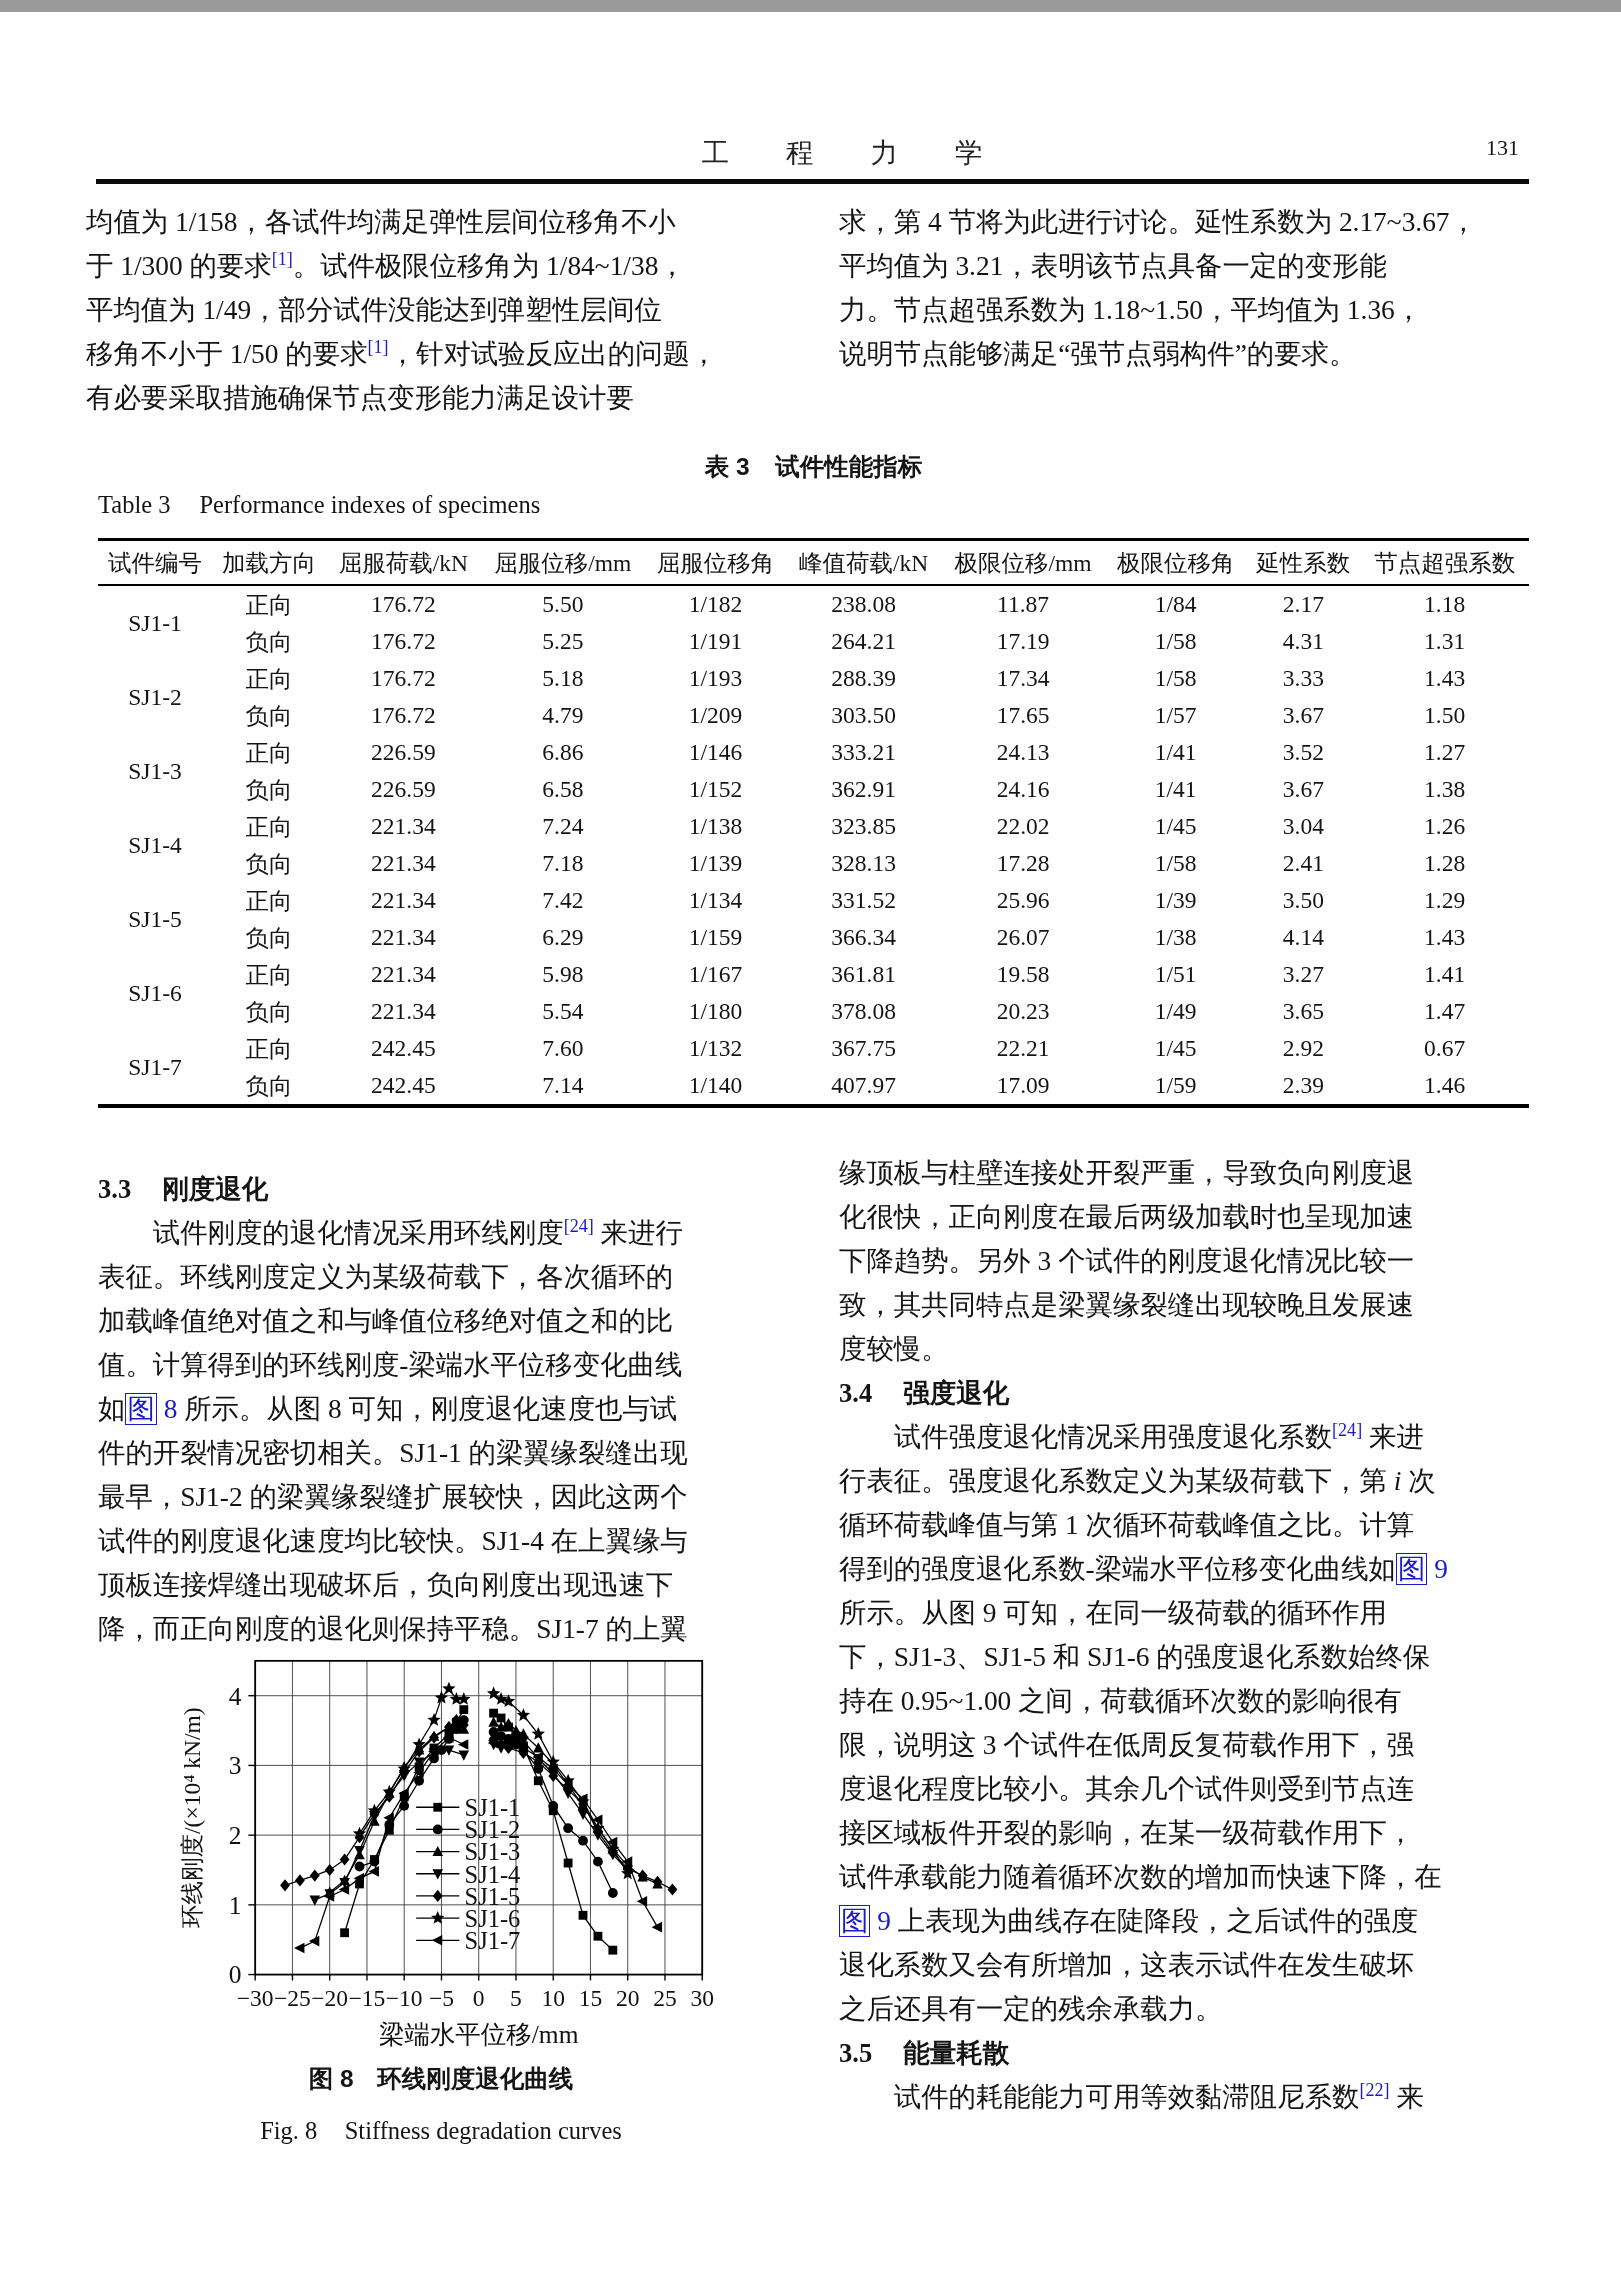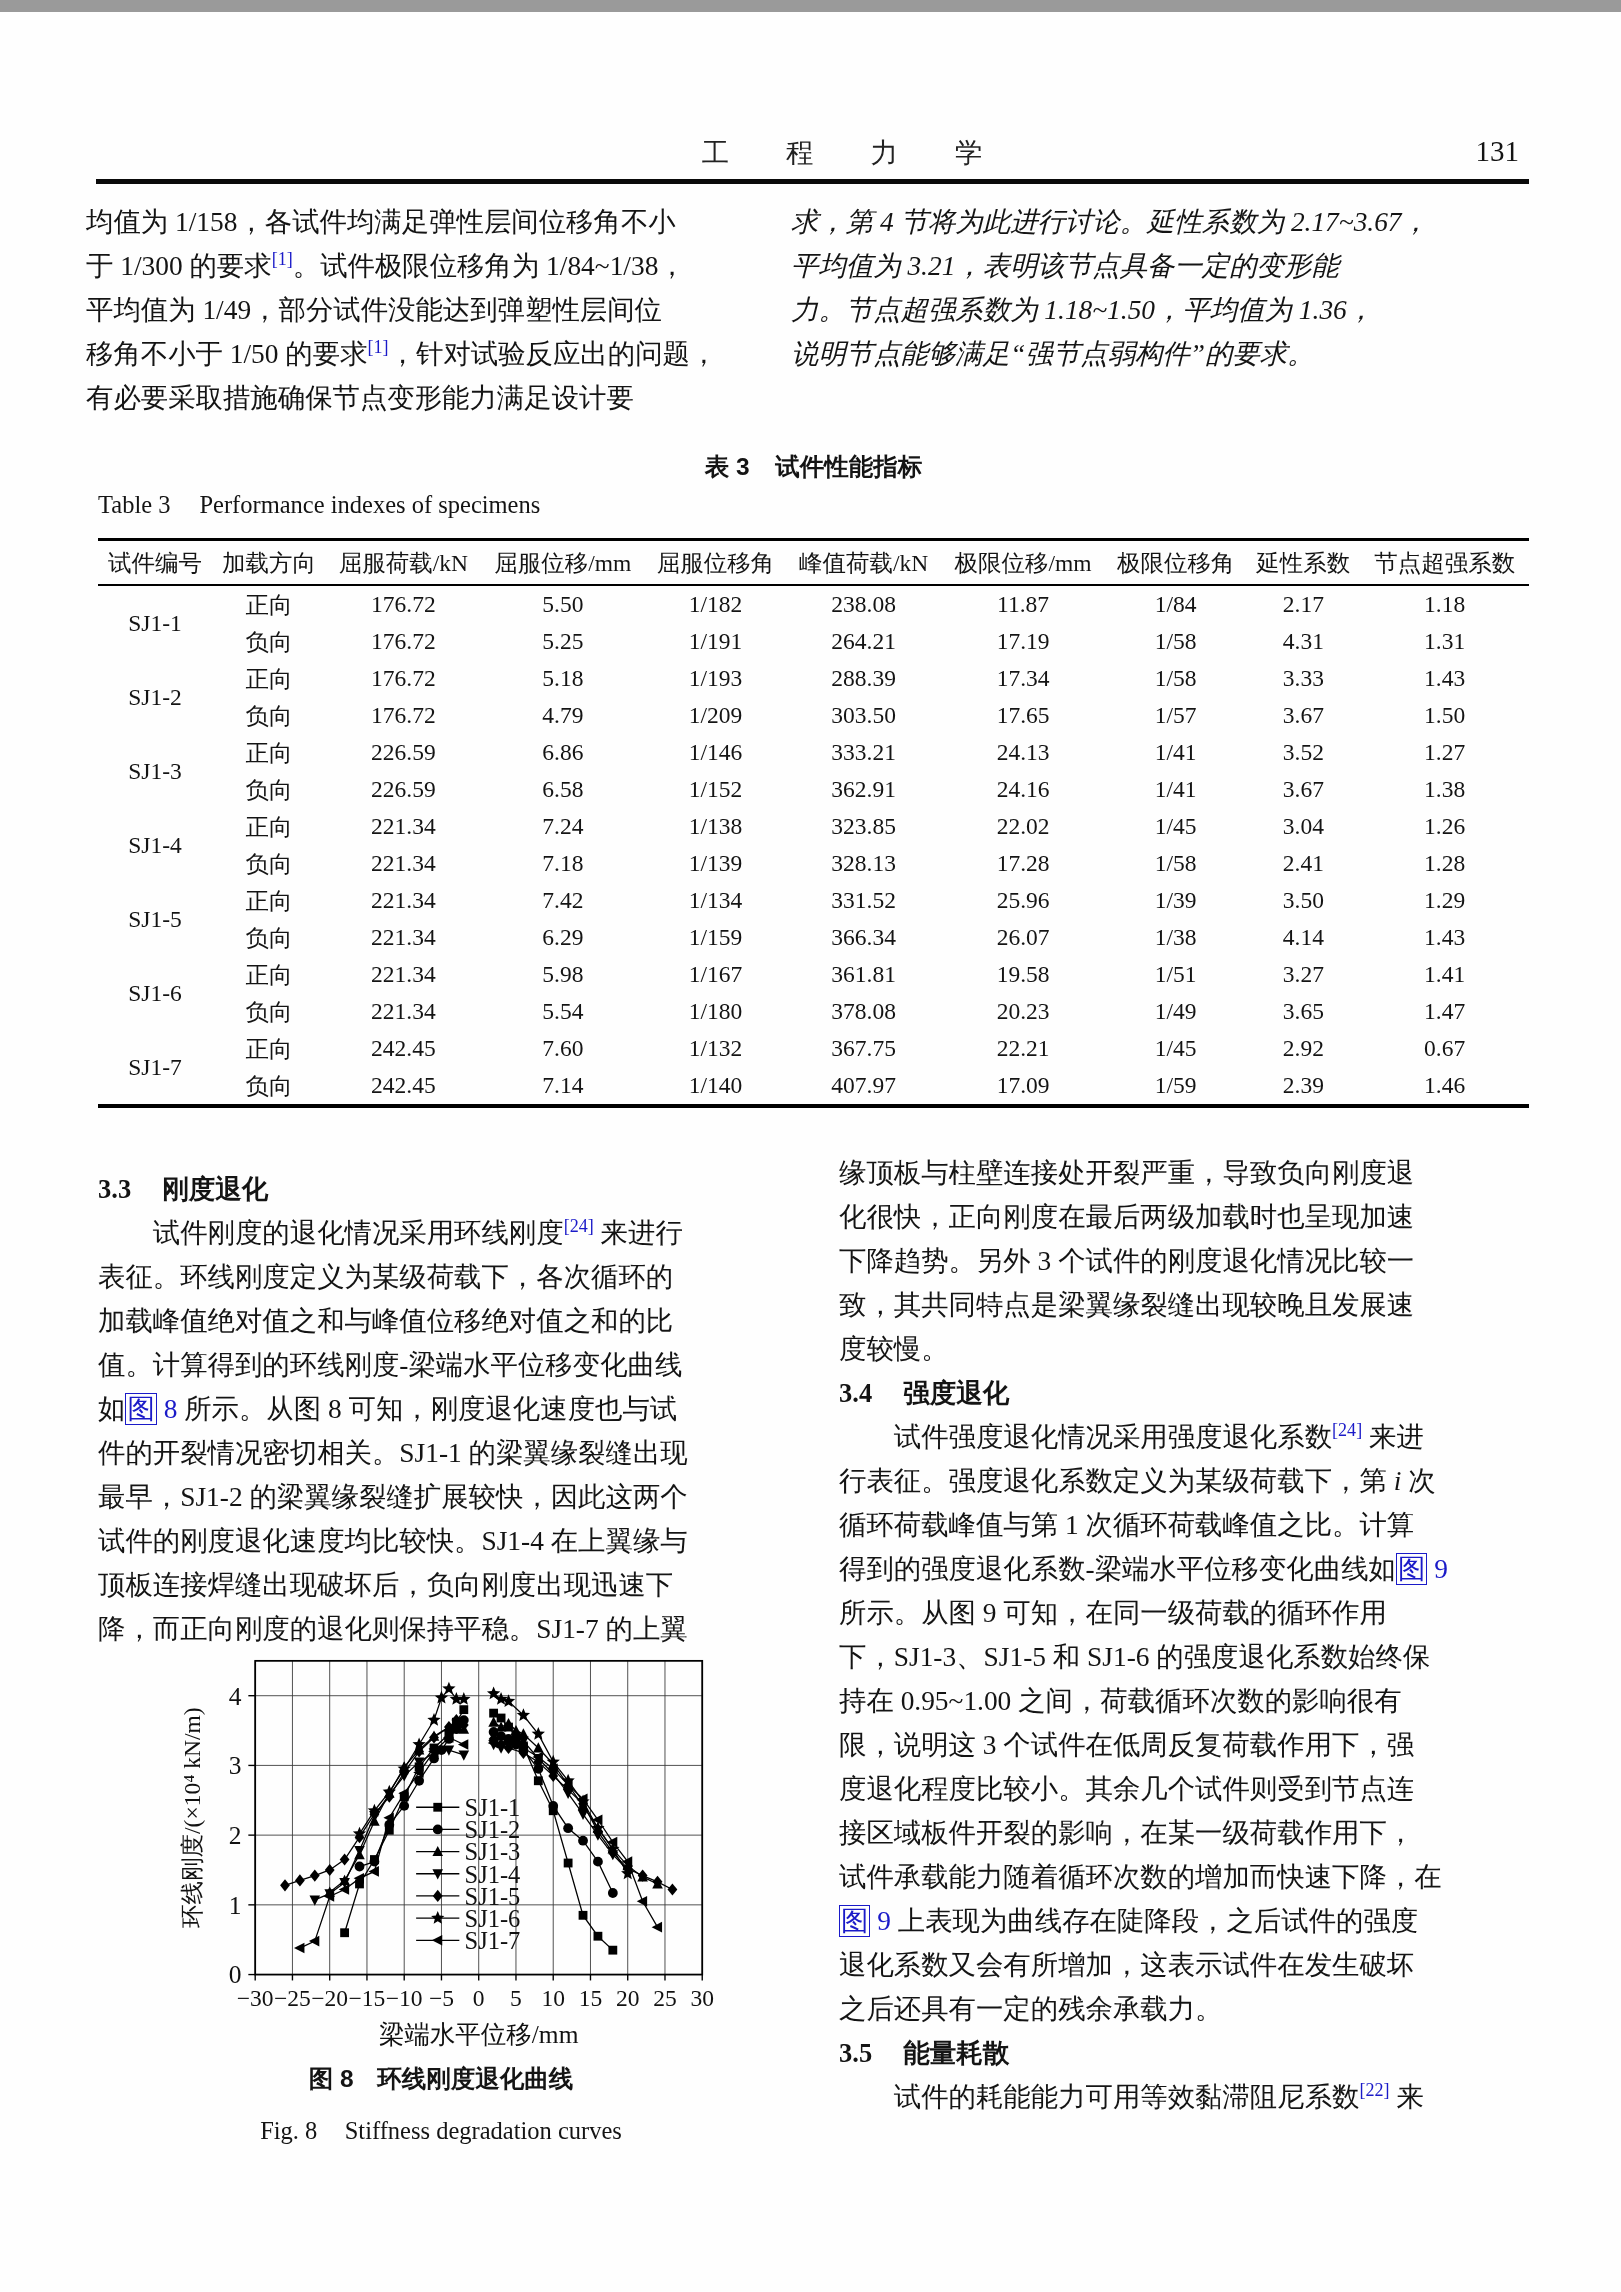--- a/index.html
+++ b/index.html
@@ -2,21 +2,21 @@
 <html><head>
 <meta charset="utf-8">
 <style>
   html,body{margin:0;padding:0;background:#9a9a9a;}
   .page{position:relative;width:1621px;height:2293px;background:#fefefe;margin:12px auto;
         font-family:"Liberation Serif",serif;color:#141414;overflow:hidden;}
 
   
   .journal-title{position:absolute;top:123px;left:98px;width:1431px;text-align:center;
         font-size:27.4px;letter-spacing:57px;padding-left:57px;color:#222;}
-  .page-number{position:absolute;top:123px;right:102px;font-size:29px;}
+  .page-number{position:absolute;top:123px;right:102px;font-size:22px;}
   .header-rule{position:absolute;top:167px;left:96px;width:1433px;height:4.9px;background:#0a0a0a;}
 
   
   .tblock{position:absolute;font-size:27.4px;}
   .tline{white-space:nowrap;line-height:44px;height:44px;}
   .k-sup{color:#1a1ac8;font-size:0.66em;vertical-align:super;line-height:0;}
   .k-link{color:#1a1ac8;}
   .k-linkbox{color:#1a1ac8;border:1px solid #1a1ac8;padding:0 1px;}
   .k-i{font-style:italic;}
   .heading-line{font-family:"Liberation Sans",sans-serif;font-weight:bold;font-size:26.5px;}
@@ -54,21 +54,21 @@
   <div class="page-number">131</div>
   <div class="header-rule"></div>
 
   <div class="tblock" style="top:188px;left:86px;width:696px;">
       <div class="tline">均值为 1/158，各试件均满足弹性层间位移角不小</div>
       <div class="tline">于 1/300 的要求<span class="k-sup">[1]</span>。试件极限位移角为 1/84~1/38，</div>
       <div class="tline">平均值为 1/49，部分试件没能达到弹塑性层间位</div>
       <div class="tline">移角不小于 1/50 的要求<span class="k-sup">[1]</span>，针对试验反应出的问题，</div>
       <div class="tline">有必要采取措施确保节点变形能力满足设计要</div>
     </div>
-  <div class="tblock" style="top:188px;left:791px;width:698px;font-style:italic;">
+  <div class="tblock" style="top:188px;left:839px;width:698px;">
       <div class="tline">求，第 4 节将为此进行讨论。延性系数为 2.17~3.67，</div>
       <div class="tline">平均值为 3.21，表明该节点具备一定的变形能</div>
       <div class="tline">力。节点超强系数为 1.18~1.50，平均值为 1.36，</div>
       <div class="tline">说明节点能够满足“强节点弱构件”的要求。</div>
     </div>
 
   <div class="tcap-zh"><span>表 3</span><span class="gap"></span><span>试件性能指标</span></div>
   <div class="tcap-en"><span>Table 3</span><span class="gap"></span><span>Performance indexes of specimens</span></div>
 
   <div class="table-wrap">

